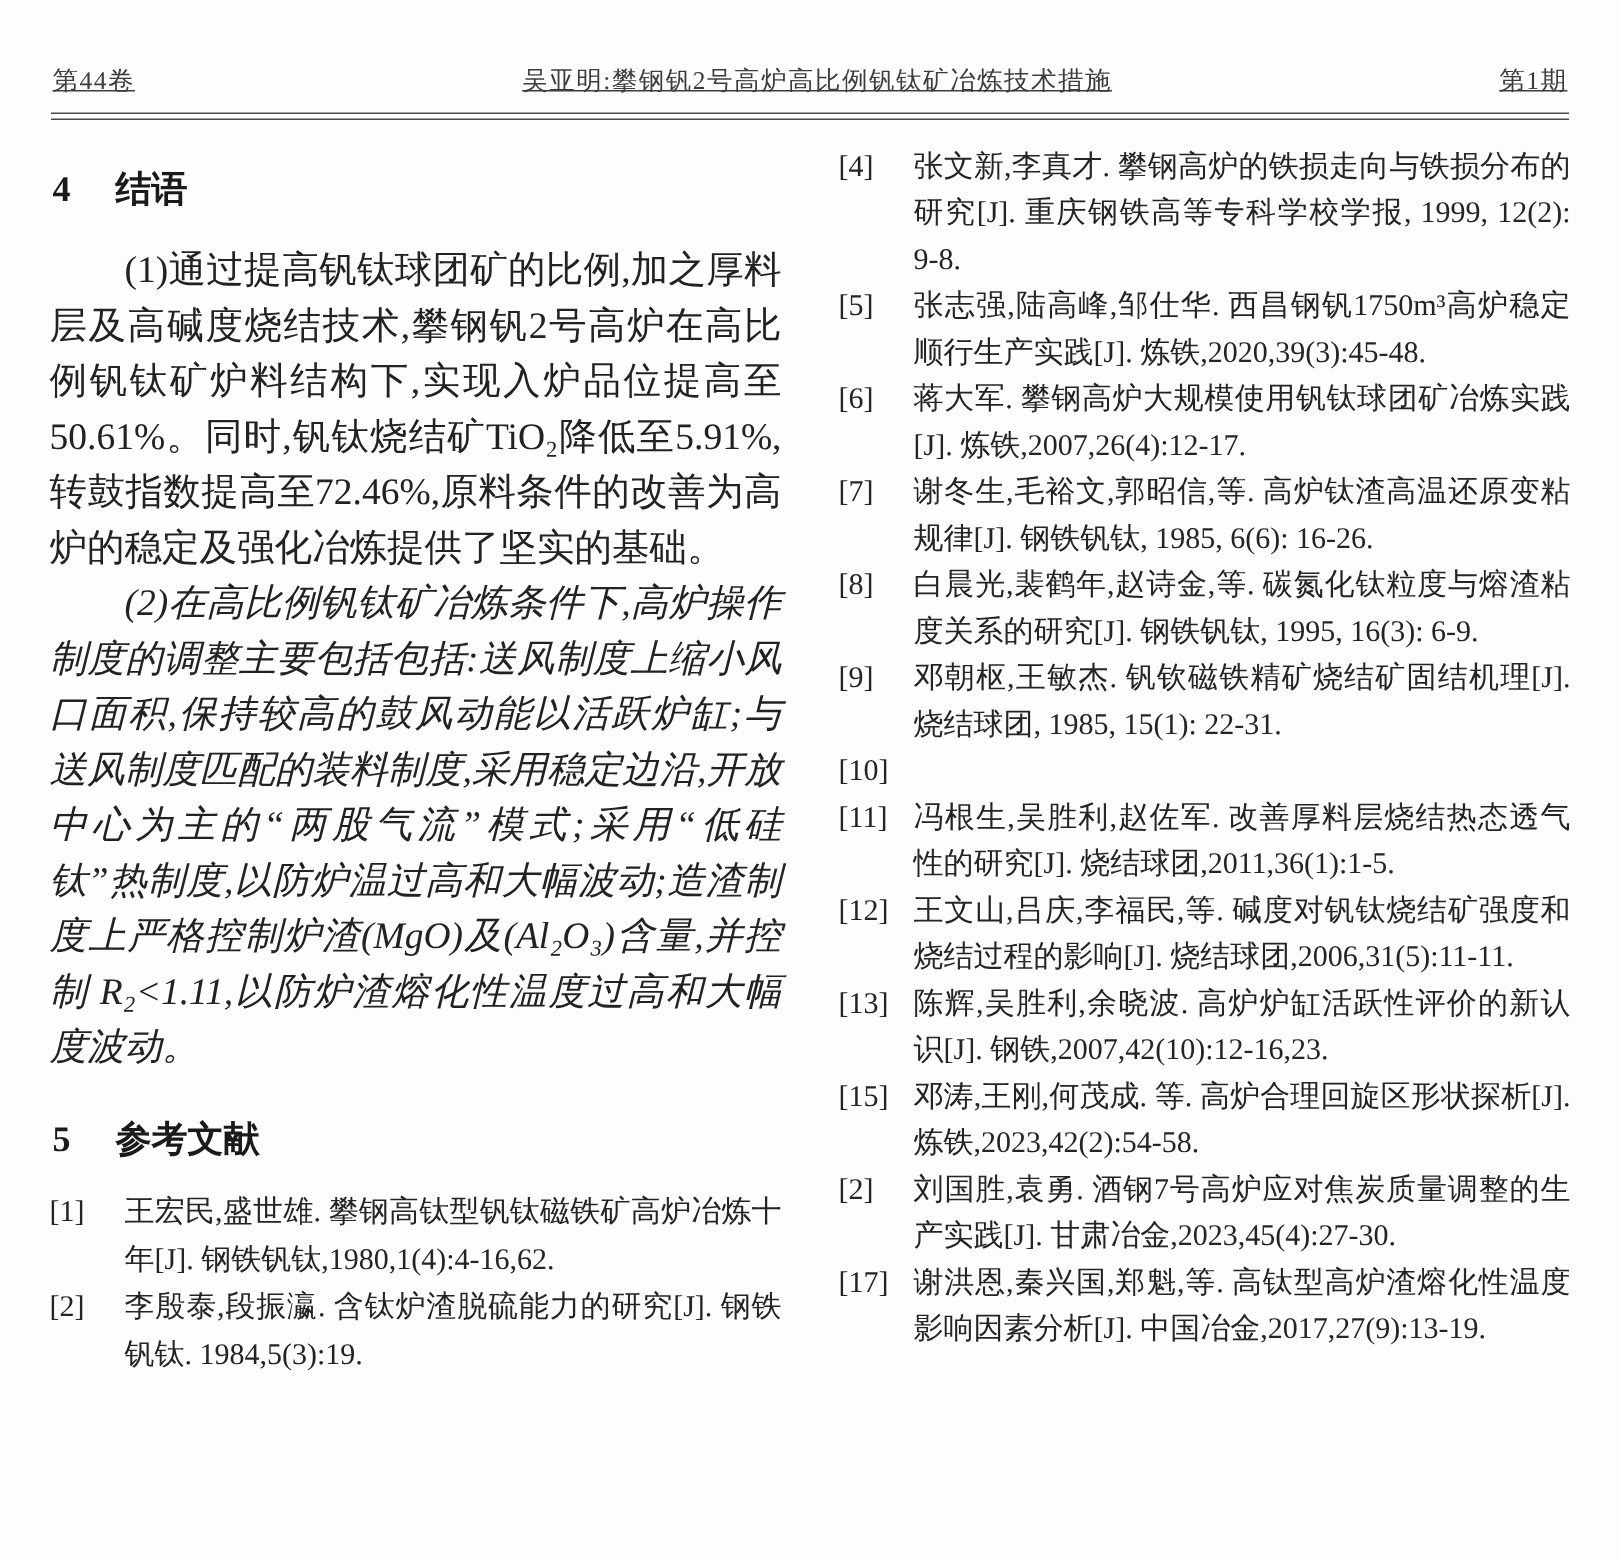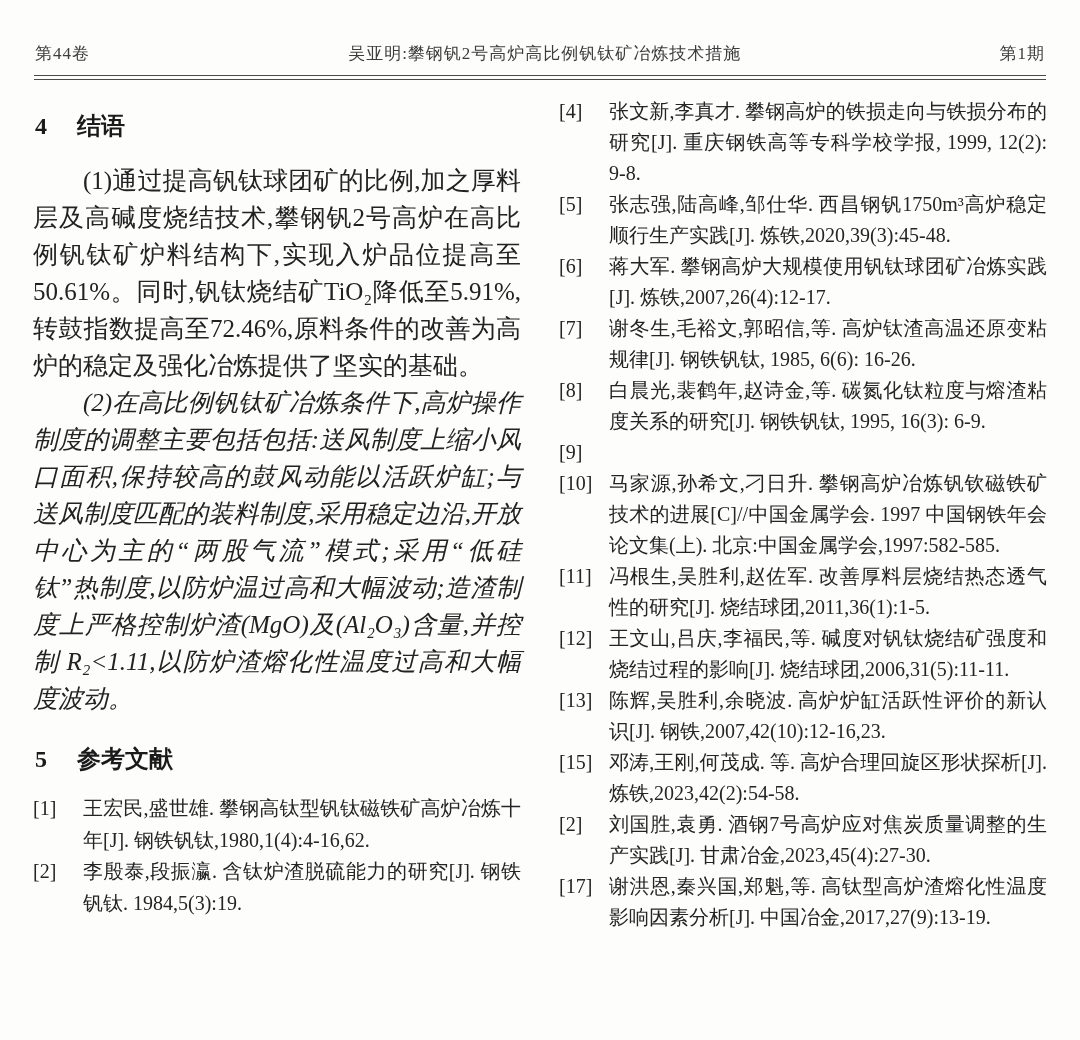--- a/index.html
+++ b/index.html
@@ -11,20 +11,21 @@
     color: #1e1e1e;
   }
   .page { width: 1080px; height: 1040px; padding: 0 33px; position: relative; }
 
   
   .running-header {
     display: flex; justify-content: space-between; align-items: flex-start;
     padding: 42px 2px 10px 2px;
     font-size: 17px; color: #3c3c3c;
     letter-spacing: 1px;
+    text-decoration: underline;
   }
   .double-rule {
     height: 5px;
     border-top: 1.5px solid #4a4a4a;
     border-bottom: 1.5px solid #4a4a4a;
     margin: 0 1px;
   }
 
   
   .columns { display: flex; gap: 38px; padding-top: 16px; }
@@ -118,24 +119,24 @@
         <div class="ref-item">
           <span class="ref-label">[7]</span>
           <span class="ref-text">谢冬生,毛裕文,郭昭信,等. 高炉钛渣高温还原变粘规律[J]. 钢铁钒钛, 1985, 6(6): 16-26.</span>
         </div>
         <div class="ref-item">
           <span class="ref-label">[8]</span>
           <span class="ref-text">白晨光,裴鹤年,赵诗金,等. 碳氮化钛粒度与熔渣粘度关系的研究[J]. 钢铁钒钛, 1995, 16(3): 6-9.</span>
         </div>
         <div class="ref-item">
           <span class="ref-label">[9]</span>
+          <span class="ref-text">邓朝枢,王敏杰. 钒钦磁铁精矿烧结矿固结机理[J]. 烧结球团, 1985, 15(1): 22-31.</span>
         </div>
         <div class="ref-item">
           <span class="ref-label">[10]</span>
-          <span class="ref-text">马家源,孙希文,刁日升. 攀钢高炉冶炼钒钦磁铁矿技术的进展[C]//中国金属学会. 1997 中国钢铁年会论文集(上). 北京:中国金属学会,1997:582-585.</span>
         </div>
         <div class="ref-item">
           <span class="ref-label">[11]</span>
           <span class="ref-text">冯根生,吴胜利,赵佐军. 改善厚料层烧结热态透气性的研究[J]. 烧结球团,2011,36(1):1-5.</span>
         </div>
         <div class="ref-item">
           <span class="ref-label">[12]</span>
           <span class="ref-text">王文山,吕庆,李福民,等. 碱度对钒钛烧结矿强度和烧结过程的影响[J]. 烧结球团,2006,31(5):11-11.</span>
         </div>
         <div class="ref-item">

